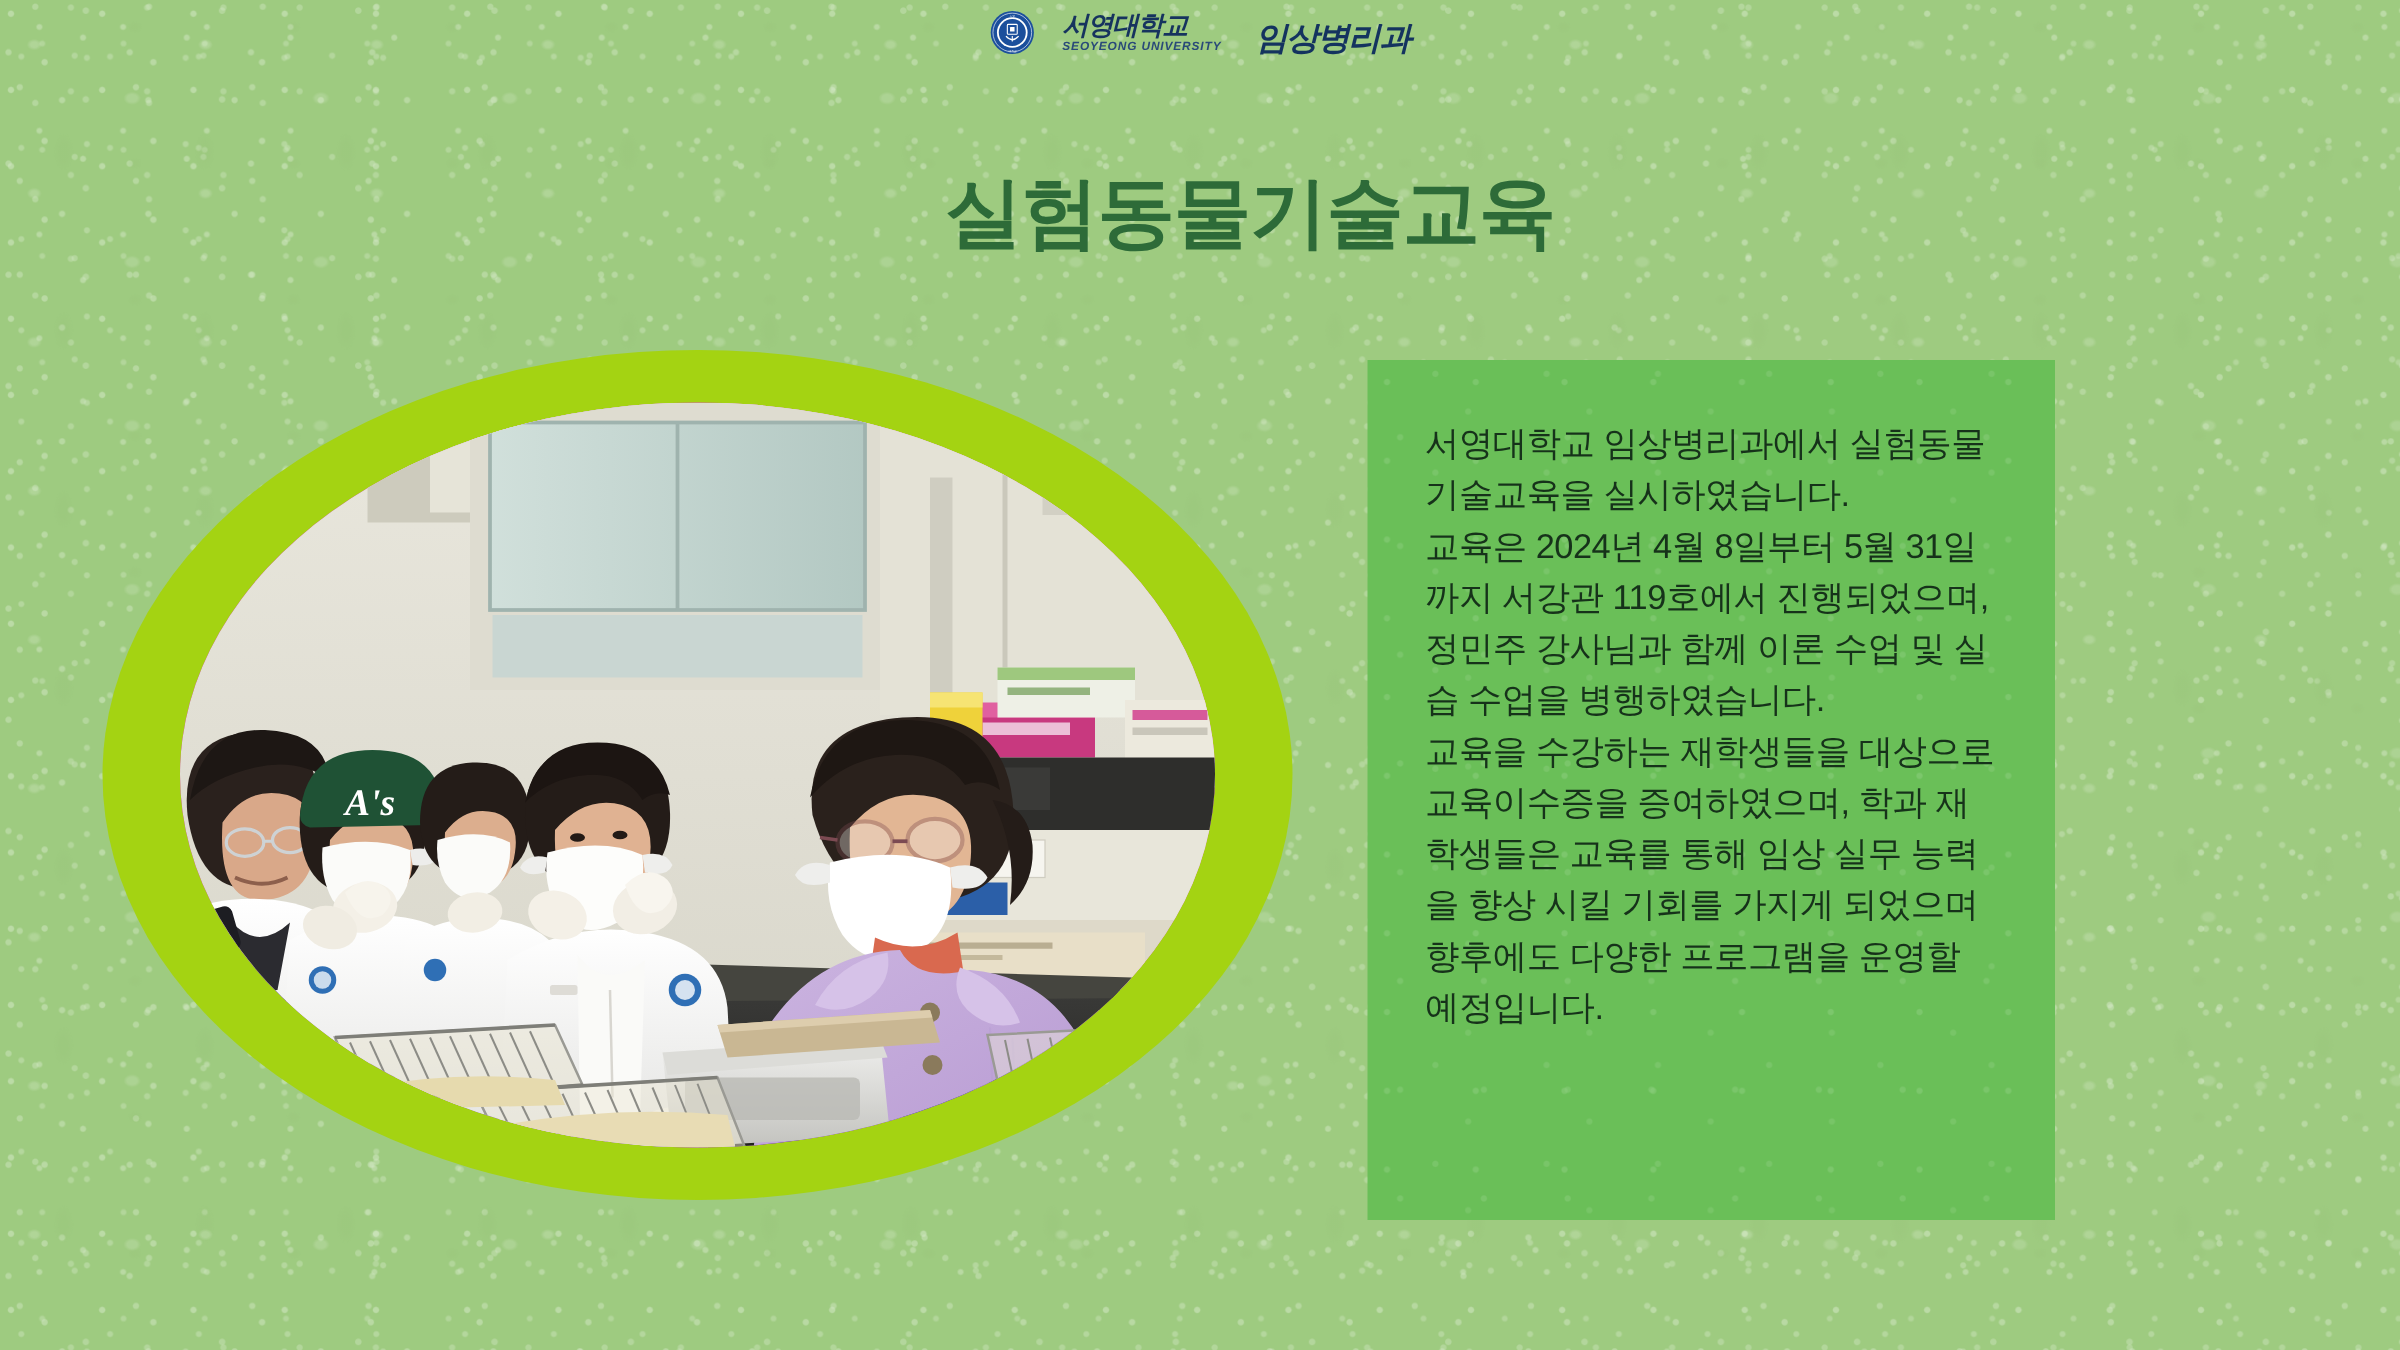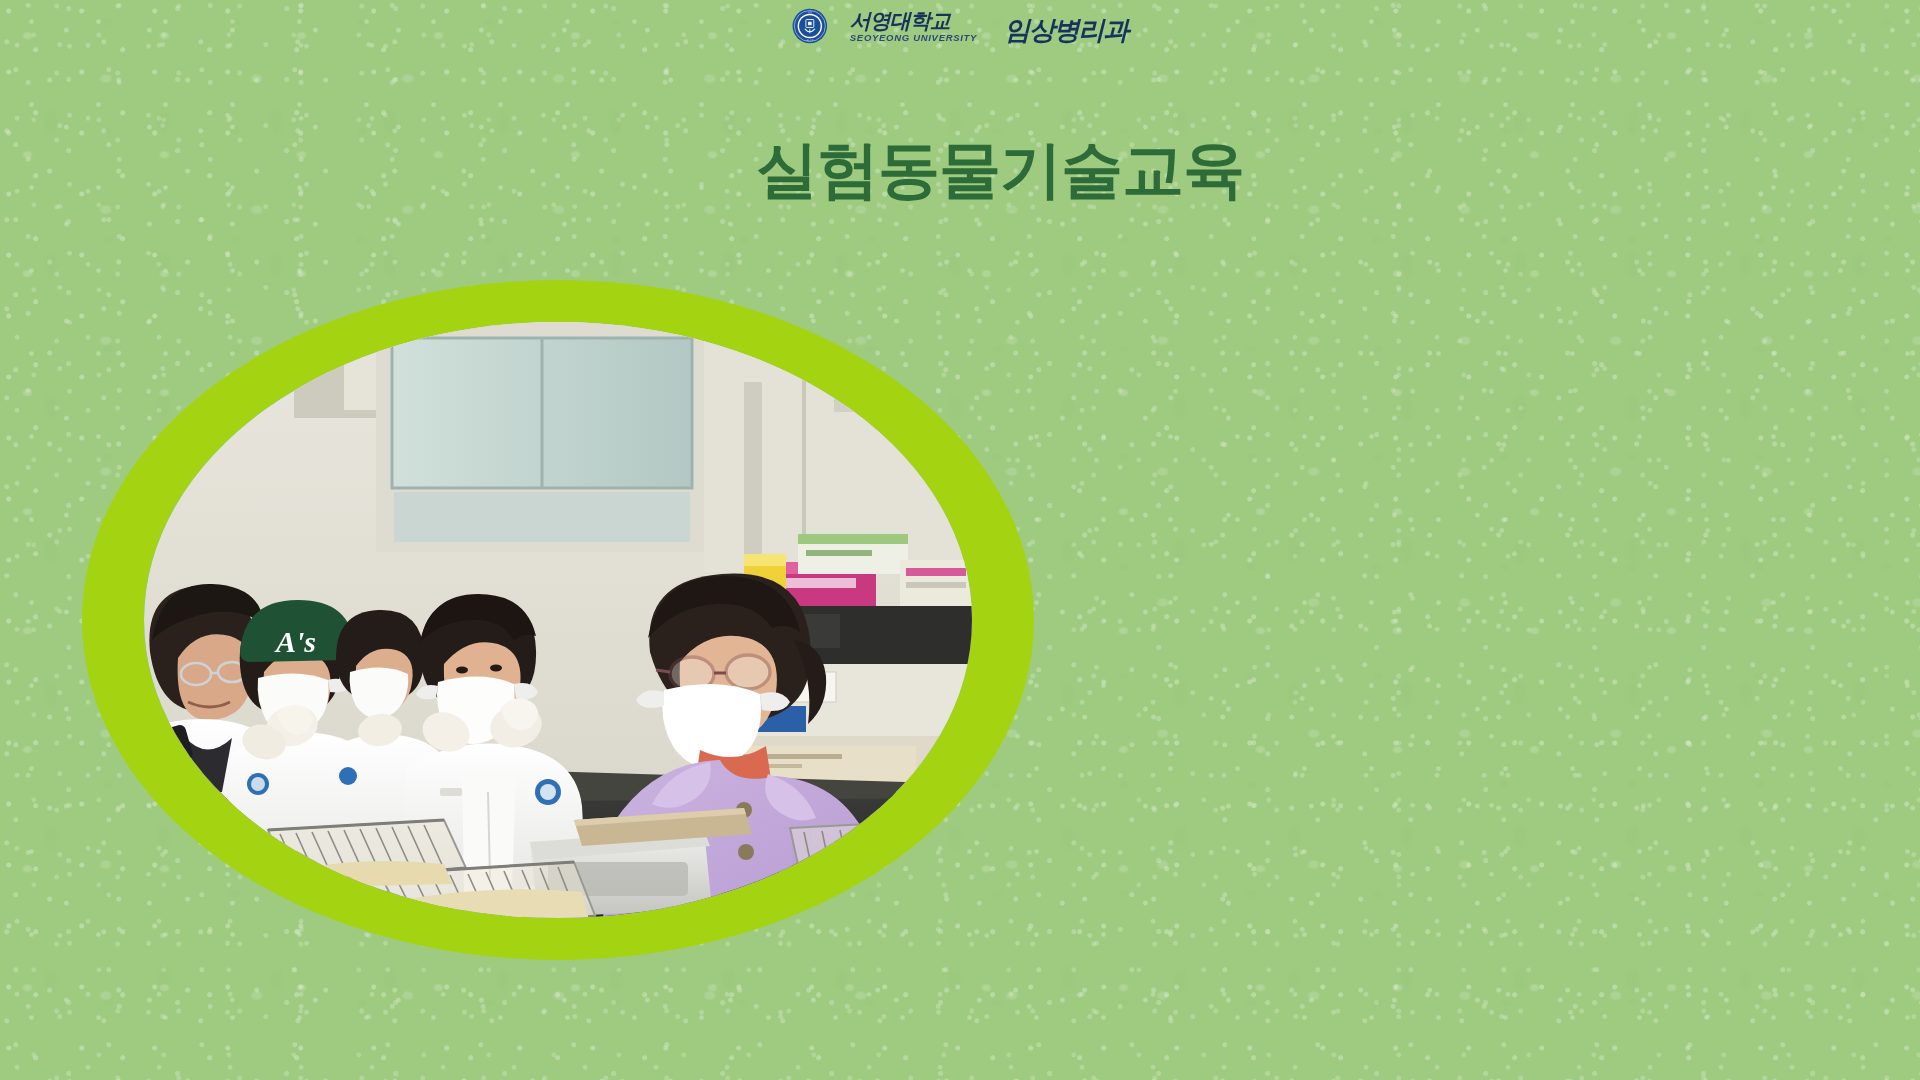--- a/index.html
+++ b/index.html
@@ -106,21 +106,21 @@
     position:absolute; inset:0;
     border-radius:50%;
     background:#a4d312;
   }
   #photo-oval {
     position:absolute;
     left:62px; top:42px;
     width:828px; height:596px;
     border-radius:50%;
     overflow:hidden;
-    background:#14b8a6;
+    background:#be185d;
   }
   #photo-scene { position:absolute; inset:0; }
 
   
   #info-panel {
     position:absolute;
     left:1094px; top:288px;
     width:550px; height:688px;
     background:#6abf58;
     z-index:5;
@@ -435,14 +435,29 @@
           <path d="M660 542 q76 -12 148 -6 l4 22 l-152 8 Z" fill="#e8dcb4" stroke="none"></path>
         </g>
 
         <path d="M150 548 q70 -14 150 -6 l8 20 l-164 4 Z" fill="#e6daae"></path>
 
         <rect width="828" height="596" fill="none"></rect>
       </svg>
     </div>
   </div>
 
+  <div id="info-panel">
+    <div id="info-panel-texture"></div>
+    <p id="info-body">서영대학교 임상병리과에서 실험동물
+기술교육을 실시하였습니다.
+교육은 2024년 4월 8일부터 5월 31일
+까지 서강관 119호에서 진행되었으며,
+정민주 강사님과 함께 이론 수업 및 실
+습 수업을 병행하였습니다.
+교육을 수강하는 재학생들을 대상으로
+교육이수증을 증여하였으며, 학과 재
+학생들은 교육를 통해 임상 실무 능력
+을 향상 시킬 기회를 가지게 되었으며
+향후에도 다양한 프로그램을 운영할
+예정입니다.</p>
+  </div>
 
 </div>
 
 </body></html>

